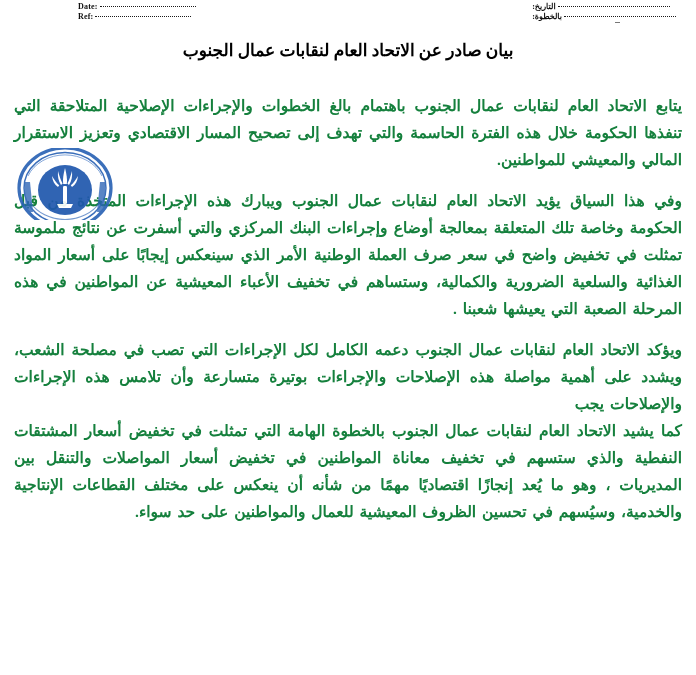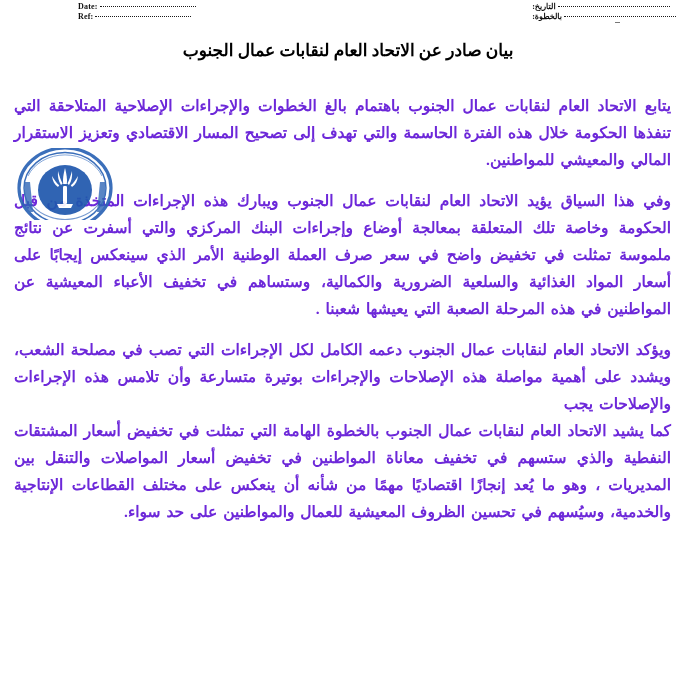--- a/index.html
+++ b/index.html
@@ -99,23 +99,23 @@
     left: 14px;
     width: 668px;
     direction: rtl;
     text-align: justify;
     text-align-last: right;
   }
   .para {
     font-family: "Liberation Serif", "DejaVu Serif", serif;
     font-size: 15.5px;
     font-weight: bold;
-    color: #6d28d9;
+    color: #15803d;
     line-height: 27px;
-    margin: 0 11px 14px 0;
+    margin: 0 0 14px 0;
     text-align: justify;
     text-justify: inter-word;
     word-spacing: 2px;
   }
   .para.last { margin-bottom: 0; }
 
   
   .stamp {
     position: absolute;
     left: 16px;

